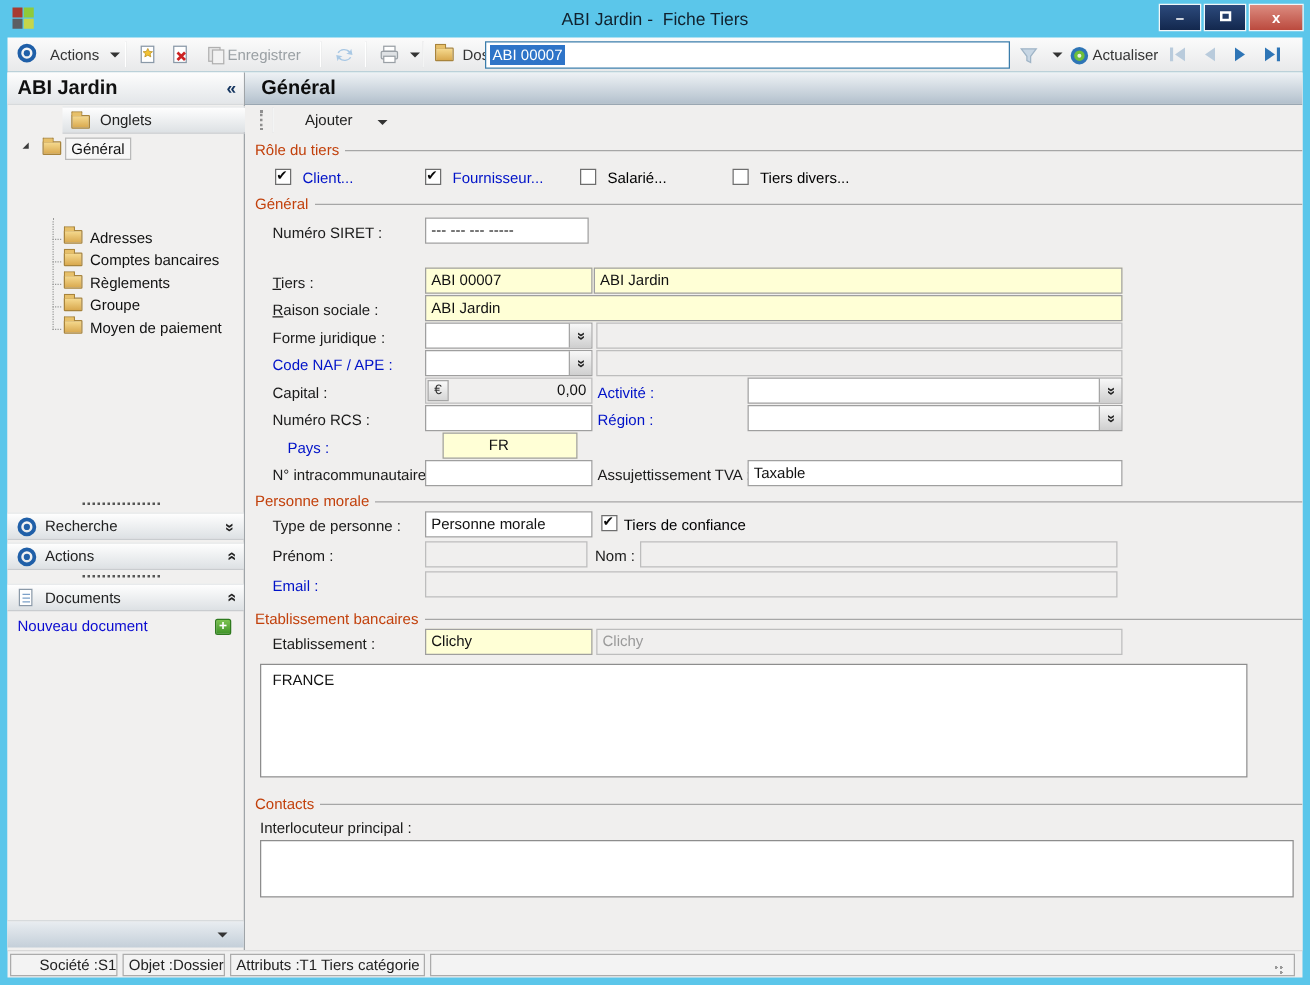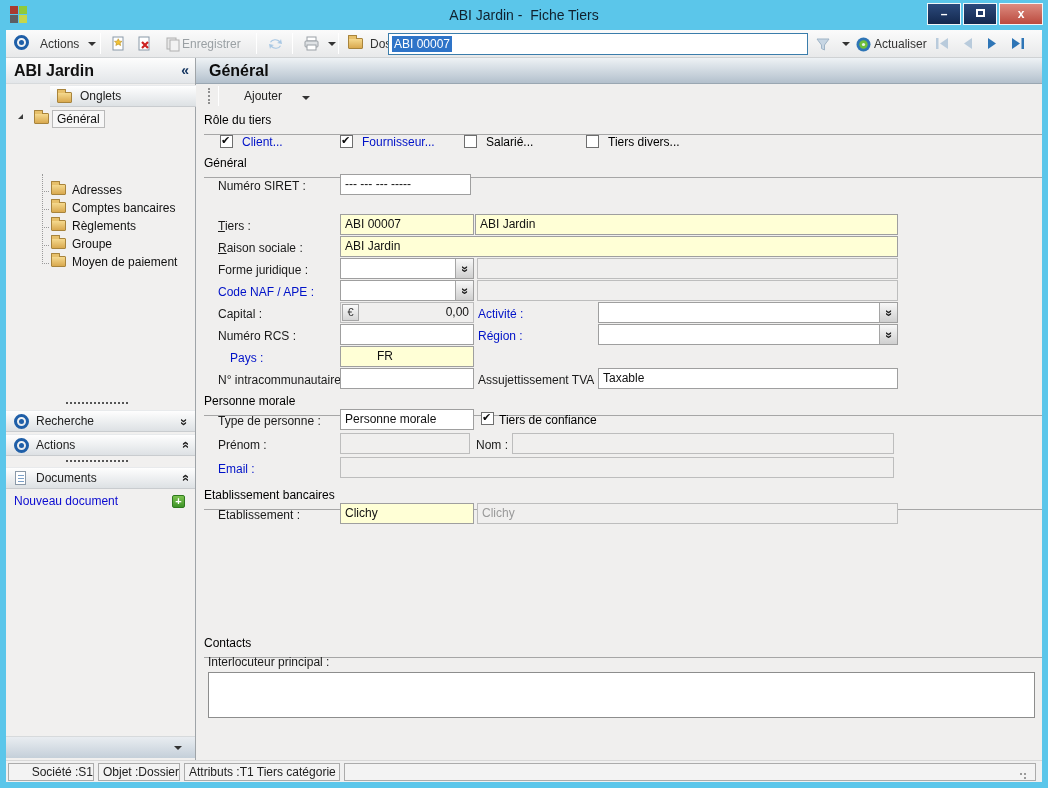--- a/index.html
+++ b/index.html
@@ -73,21 +73,21 @@
   .sb-bottom .caret { position:absolute; left:164px; top:9px; }
 
   
   .m-header { position:absolute; left:0; top:0; width:100%; height:26px; background:linear-gradient(#eef2f5,#c2cdd7 75%,#b3c0cc); border-bottom:1px solid #9aa7b2; font-size:16px; font-weight:bold; color:#0c0c0c; line-height:25px; padding-left:13px; }
   .m-toolbar { position:absolute; left:0; top:26px; width:100%; height:24px;text-align:right; }
   .grip-v { position:absolute; left:12px; top:4px; height:16px; border-left:2px dotted #8f8f8f; }
   .mt-sep { position:absolute; left:22px; top:2px; height:20px; width:1px; background:#c4c6c8; border-right:1px solid #fff; }
   .add-btn { position:absolute; left:40px; top:0; height:24px; line-height:24px; font-size:12px; color:#222; padding:0 8px; }
 
   
-  .gcap { position:absolute; left:8px; right:0; display:flex; font-size:12px; color:#000000;flex-direction:column; }
+  .gcap { position:absolute; left:8px; right:0; display:flex; font-size:12px; color:#c2410c; }
   .gcap .t { padding-right:5px; white-space:nowrap; }
   .gcap .line { flex:1; height:0; border-top:1px solid #a6a6a6; margin-top:7px; }
 
   .lbl { position:absolute; font-size:12px; color:#1a1a1a; white-space:nowrap; }
   .lbl.blue { color:#0012c8; }
   .ak::first-letter { text-decoration:underline; }
 
   .fld { position:absolute; height:21px; border:1px solid #9f9f9f; background:#fff; font-size:12px; line-height:19px; padding:0 4px; color:#111; }
   .fld.yellow { background:#ffffd6; }
   .fld.ro { background:#f0efee; border-color:#bdbdbd; }
@@ -350,21 +350,21 @@
         </div>
 
       <span class="lbl" style="left:22px; top:271px;">Numéro RCS :</span>
       <div class="fld" style="left:144px; top:266px; width:134px;"></div>
       <span class="lbl blue" style="left:282px; top:271px;">Région :</span>
       <div class="fld" style="left:402px; top:266px; width:300px;">
           <span class="dd"><span class="dbl">»</span></span>
         </div>
 
       <span class="lbl blue" style="left:22px; top:293px;margin-left:12px;">Pays :</span>
-      <div class="fld yellow" style="left:144px; top:288px; width:134px;padding-left:36px;">FR</div>
+      <div class="fld yellow" style="left:158px; top:288px; width:108px;padding-left:36px;">FR</div>
 
       <span class="lbl" style="left:22px; top:315px;">N° intracommunautaire :</span>
       <div class="fld" style="left:144px; top:310px; width:134px;"></div>
       <span class="lbl" style="left:282px; top:315px;">Assujettissement TVA :</span>
       <div class="fld" style="left:402px; top:310px; width:300px;">Taxable</div>
 
       <div class="gcap" style="top:336px;">
         <span class="t">Personne morale</span>
           <span class="line"></span>
       </div>
@@ -382,20 +382,21 @@
       <div class="fld ro" style="left:144px; top:399px; width:554px;"></div>
 
       <div class="gcap" style="top:430px;">
         <span class="t">Etablissement bancaires</span>
           <span class="line"></span>
       </div>
       <span class="lbl" style="left:22px; top:450px;">Etablissement :</span>
       <div class="fld yellow" style="left:144px; top:445px; width:134px;">Clichy</div>
       <div class="fld ro greytext" style="left:281px; top:445px; width:421px;">Clichy</div>
 
+      <div class="bigbox" style="left:12px; top:473px; width:790px; height:91px;">FRANCE</div>
 
       <div class="gcap" style="top:578px;">
         <span class="t">Contacts</span>
           <span class="line"></span>
       </div>
       <span class="lbl" style="left:12px; top:597px;">Interlocuteur principal :</span>
       <div class="bigbox" style="left:12px; top:614px; width:827px; height:46px;"></div>
     </div>
   </div>
 

